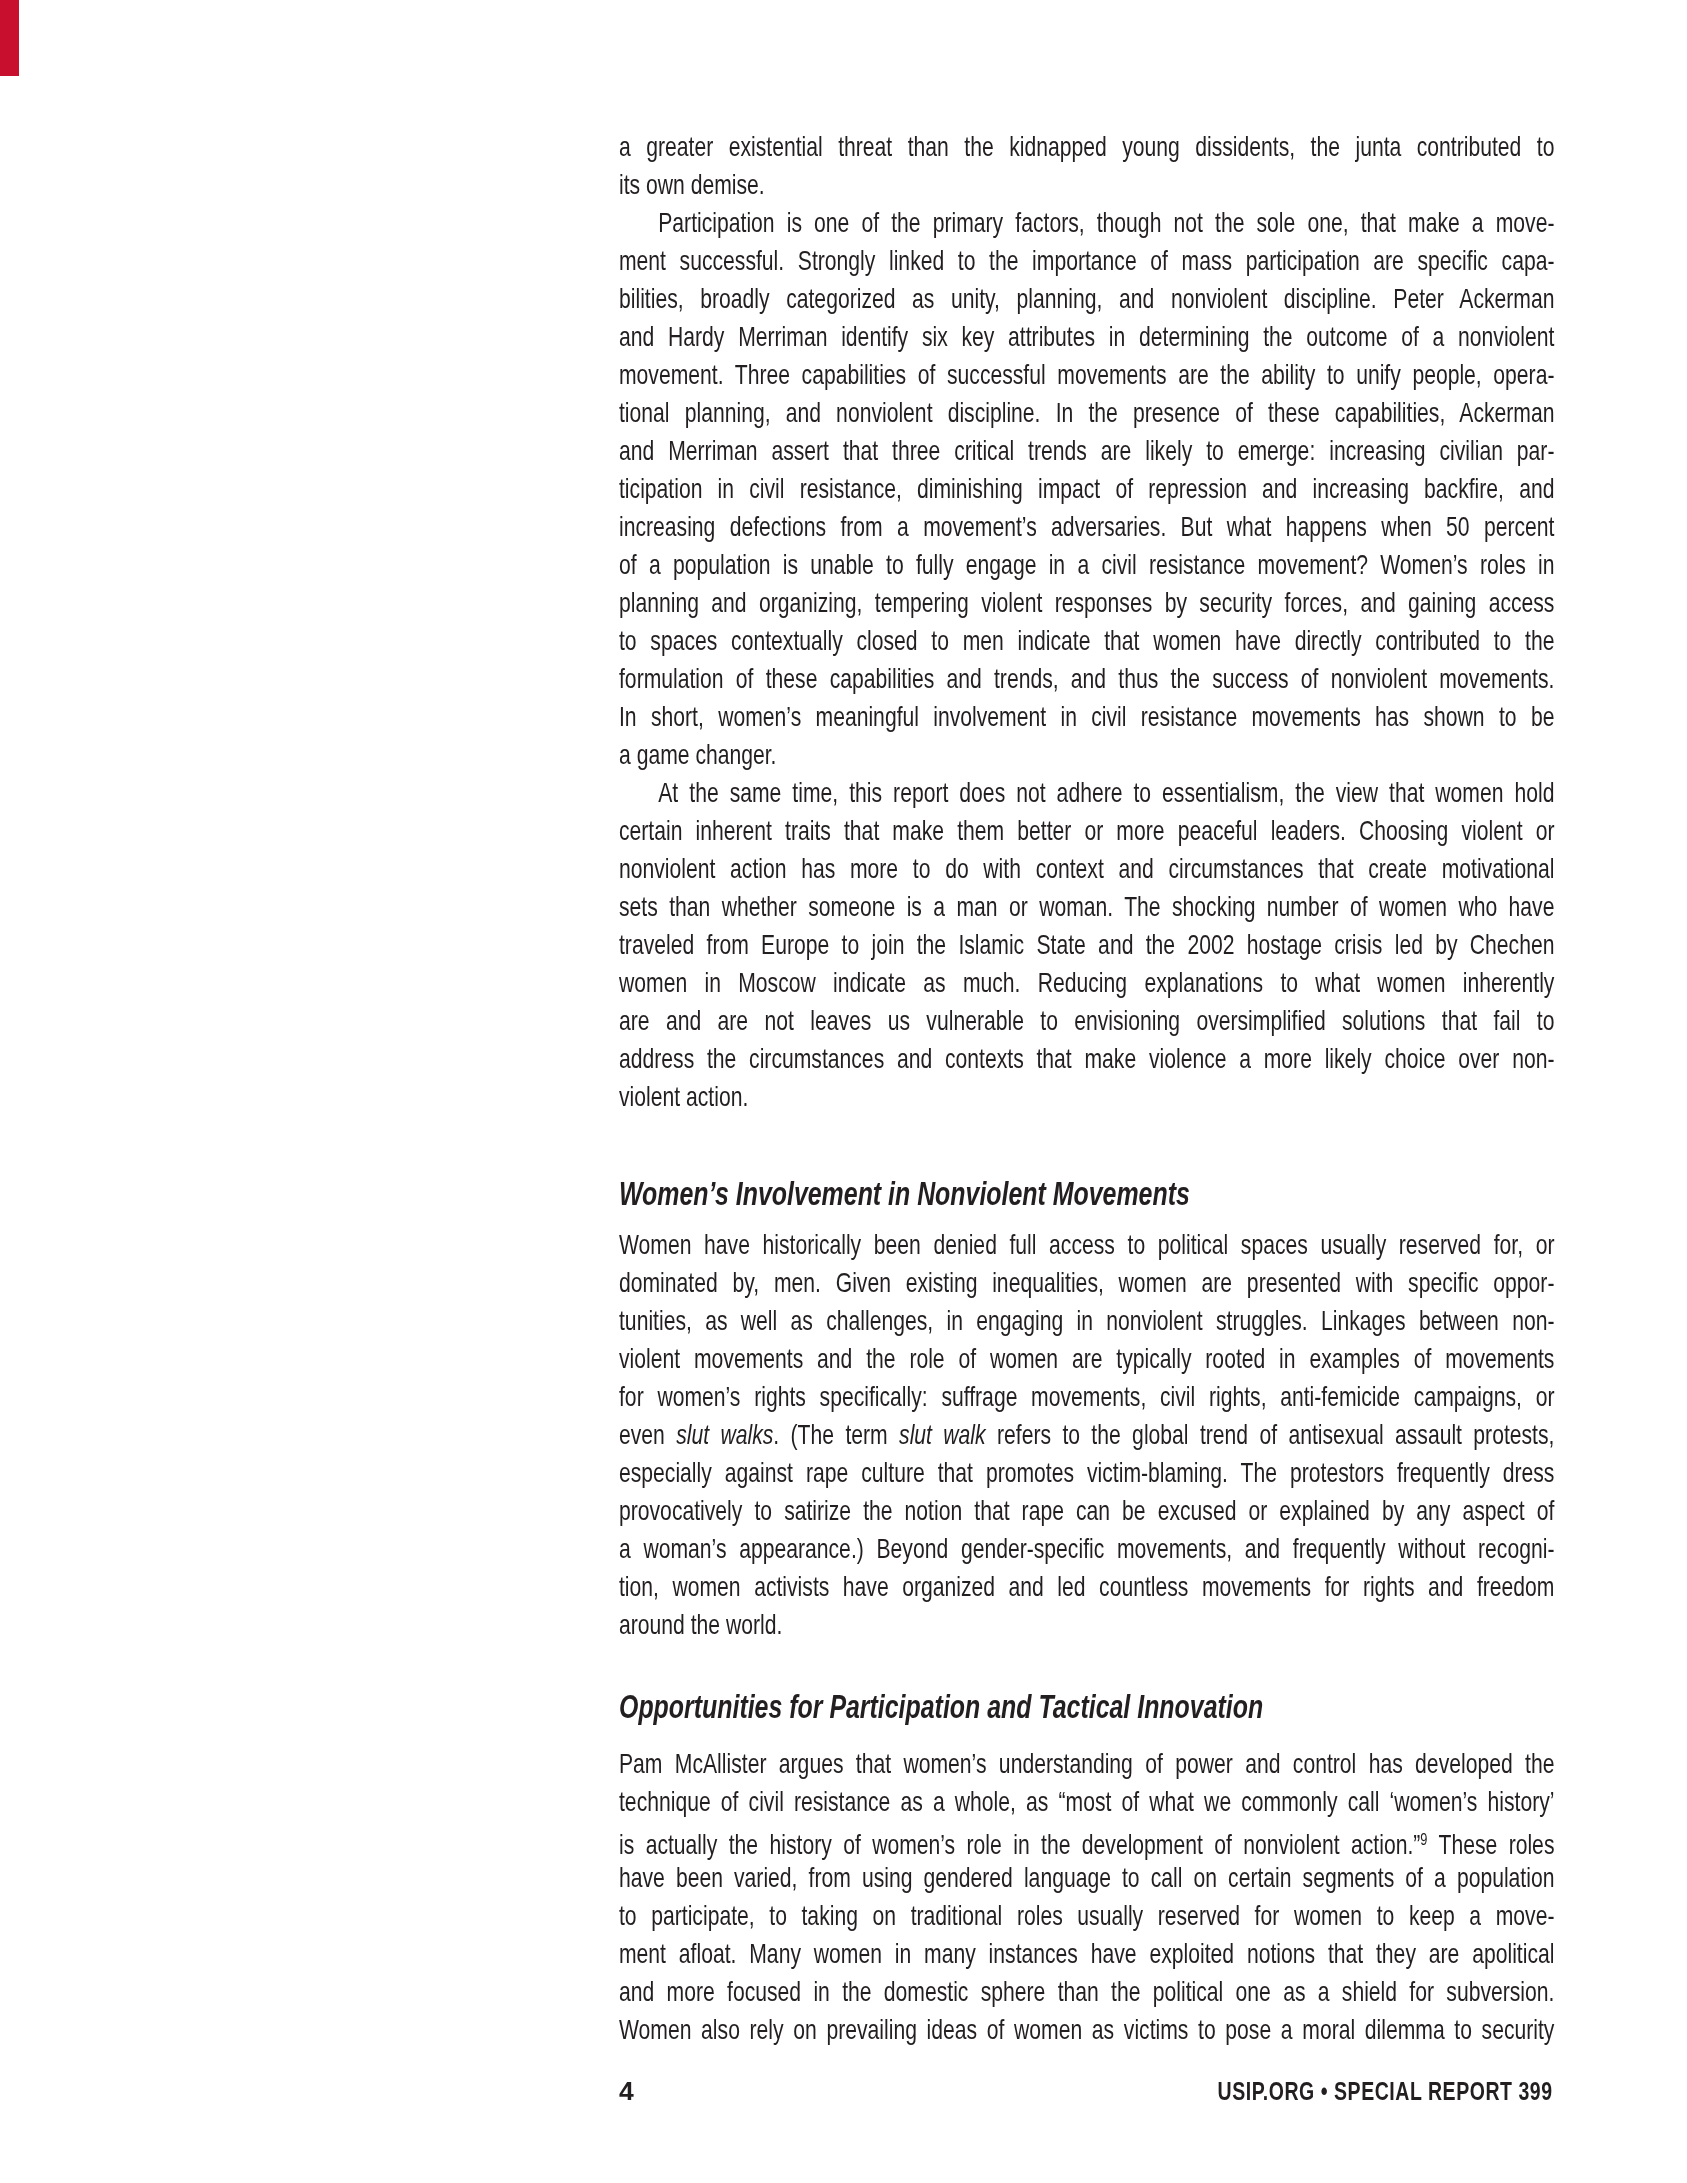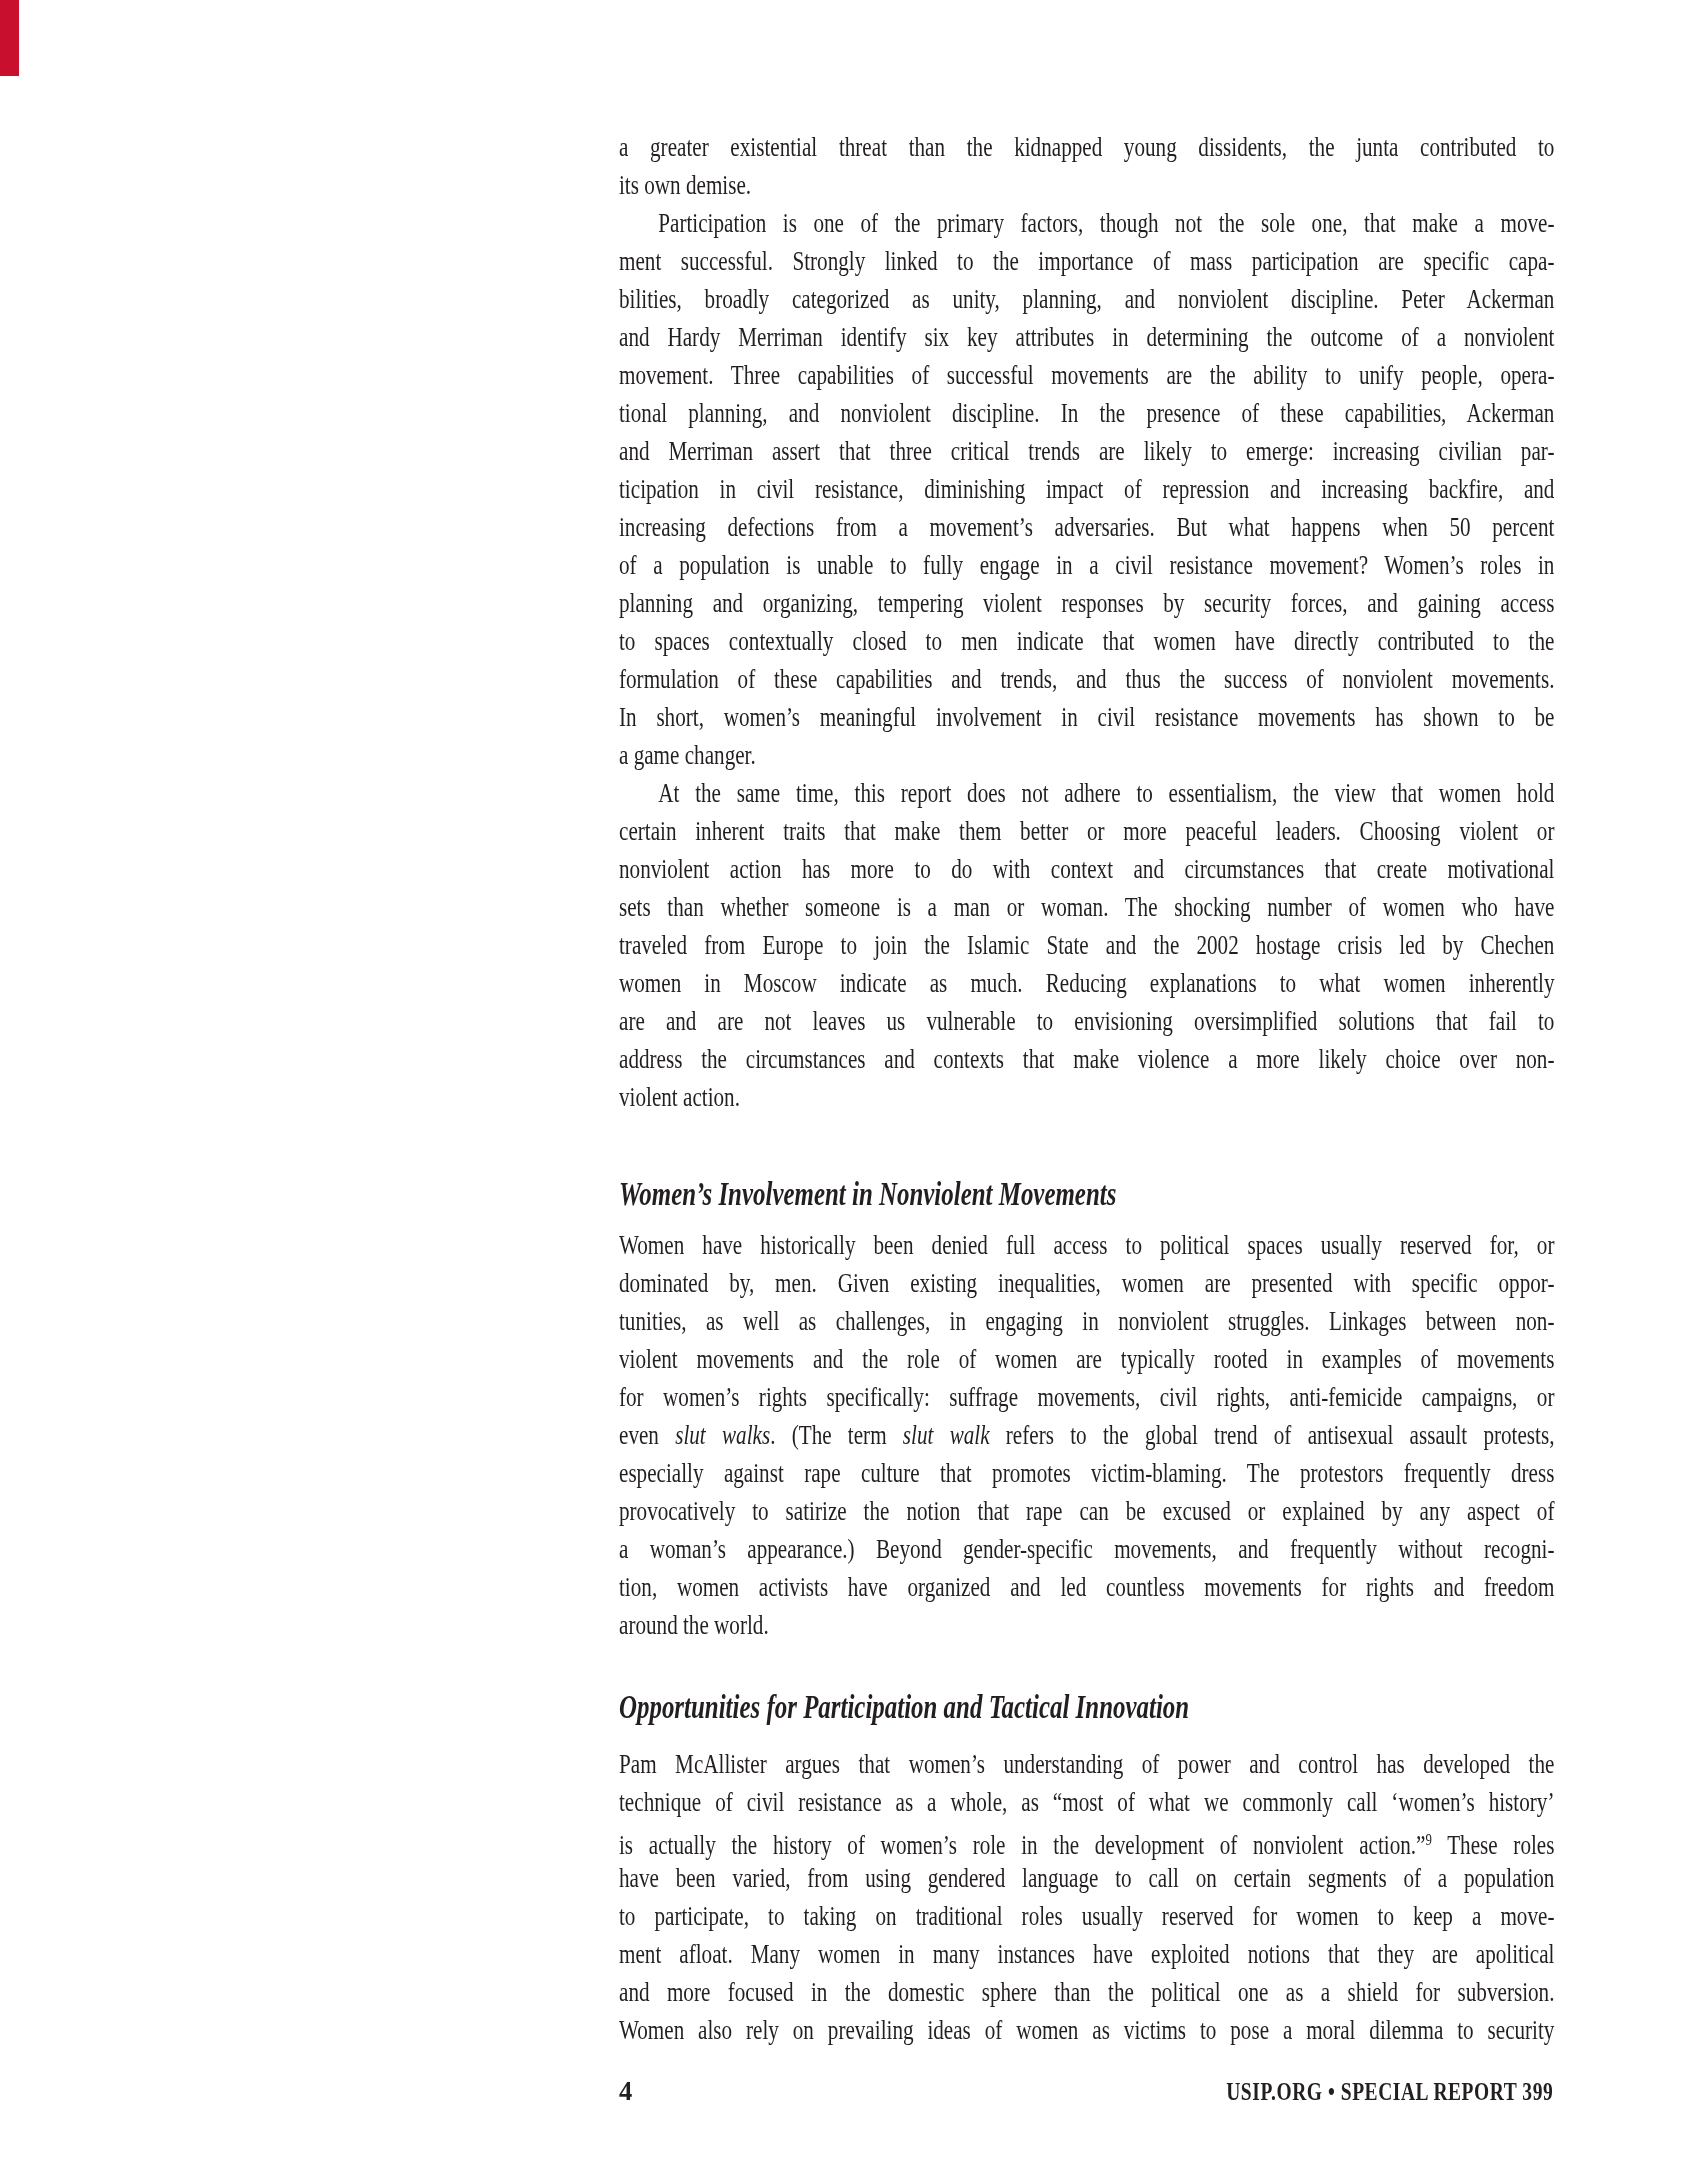--- a/index.html
+++ b/index.html
@@ -1,21 +1,21 @@
 <!DOCTYPE html>
 <html style="font-size:10.6px"><head>
 <meta charset="utf-8">
 <style>
   html, body { margin: 0; padding: 0; background: #ffffff; }
   .page {
     position: relative;
     width: 1687px;
     height: 2183px;
     background: #ffffff;
-    font-family: Liberation Serif, serif;
+    font-family: Liberation Sans, sans-serif;
     overflow: hidden;
   }
   .accent-bar {
     position: absolute;
     left: 0;
     top: 0;
     width: 18.5px;
     height: 76px;
   }
   

